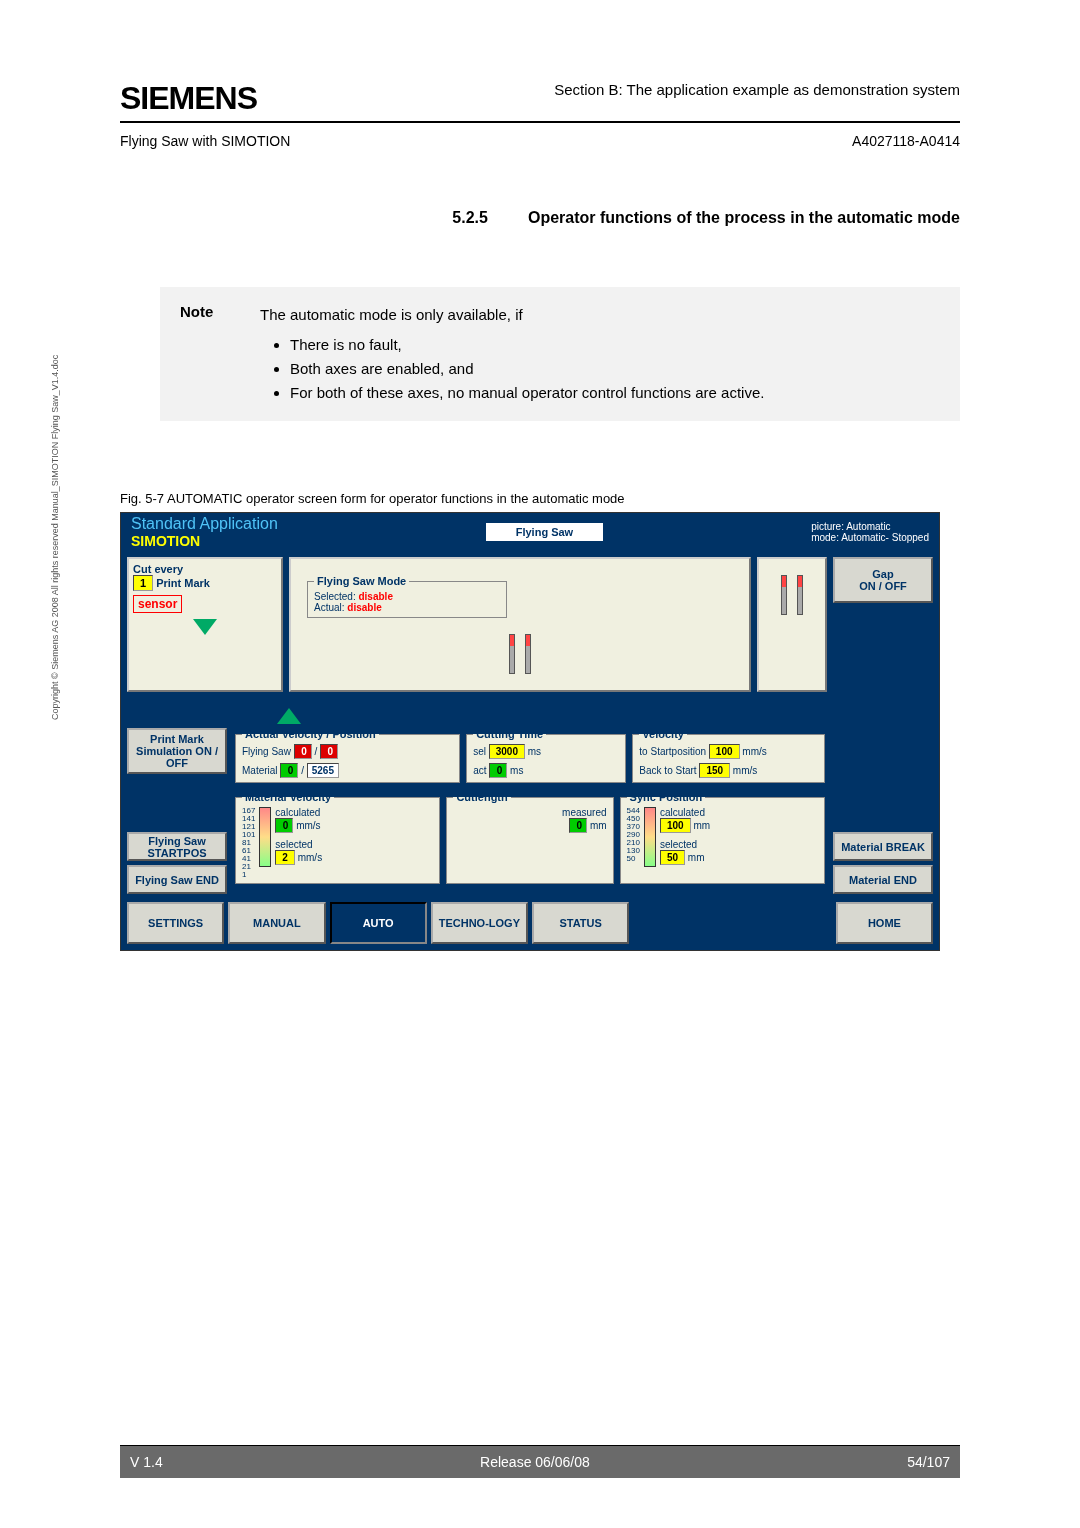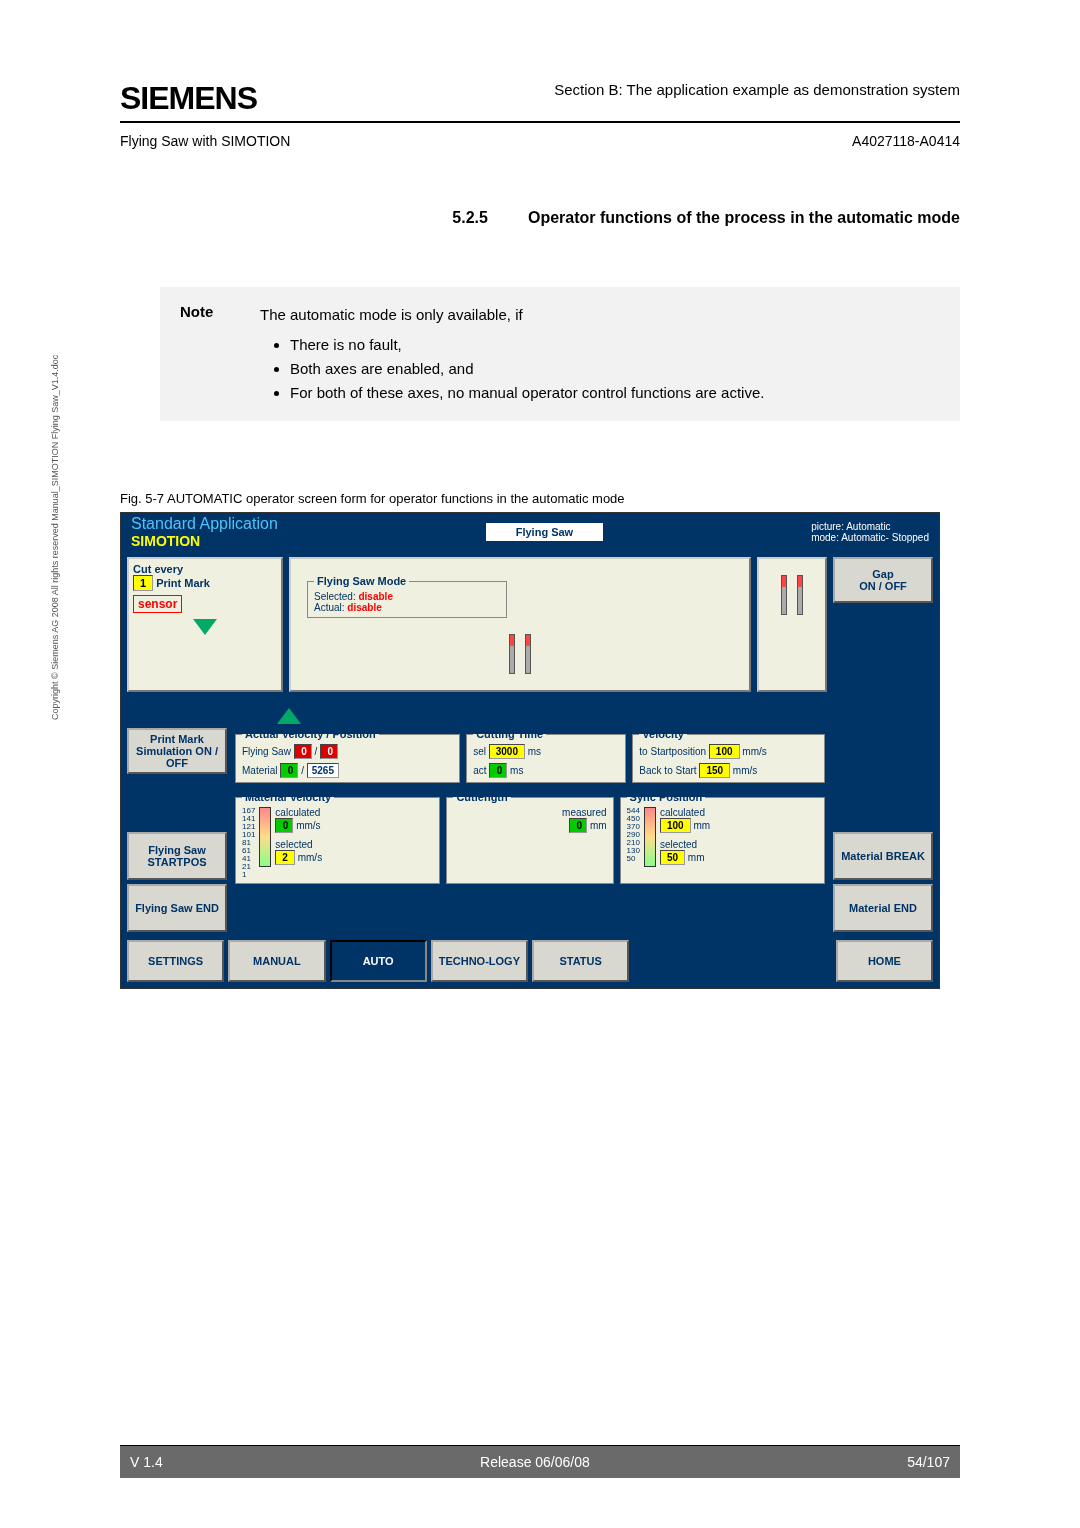--- a/index.html
+++ b/index.html
@@ -33,21 +33,21 @@
   .disable { color: red; font-weight: bold; }
   .tri-down { width: 0; height: 0; border-left: 12px solid transparent; border-right: 12px solid transparent; border-top: 16px solid #0a6; margin: 6px auto 2px; }
   .tri-up { width: 0; height: 0; border-left: 12px solid transparent; border-right: 12px solid transparent; border-bottom: 16px solid #0a6; margin: 16px 0 0 150px; }
   .midarea { flex: 1; position: relative; padding: 16px; }
   .fieldset { border: 1px solid #888; padding: 4px 6px; color: #003366; background: #f0f0e0; font-size: 10px; margin-bottom:4px; }
   .fieldset legend { font-weight: bold; color: #003366; padding: 0 3px; font-size: 11px; }
   .gauge-col { width: 12px; background: linear-gradient(#f88, #fd8, #8f8); height: 60px; border: 1px solid #333; display:inline-block; vertical-align:top; }
   .data-row { display: flex; gap: 8px; margin-top: 4px; }
   .side-btns { display: flex; flex-direction: column; gap: 4px; }
   .opbtn { width: 100px; height: 46px; background: #d8d8d0; border: 2px outset #aaa; color: #003366; font-weight: bold; font-size: 11px; display:flex; align-items:center; justify-content:center; text-align:center; }
-  .opbtn.small { height: 48px; }
+  .opbtn.small { height: 29px; }
   .bottom-btns { display: flex; gap: 4px; margin-top: 8px; }
   .bbtn { flex:1; height: 42px; background: #d8d8d0; border: 2px outset #aaa; color: #003366; font-weight: bold; font-size: 11px; display:flex; align-items:center; justify-content:center; }
   .bbtn.active { background: #003366; color:#fff; border: 2px inset #333; }
   .footer-row { position: absolute; bottom: 50px; left: 120px; right: 120px; border-top: 1px solid #000; display: flex; justify-content: space-between; font-size: 14px; padding-top: 6px; background: #6a6a6a; color:#fff; padding:8px 10px; }
   .footer-row span { color:#fff; }
   .bars { display:flex; gap:10px; margin-top:6px; height:50px; align-items:flex-end; justify-content:center; }
   .bar { width:6px; height:40px; background: linear-gradient(#f44,#f44 30%,#aaa 30%); border:1px solid #555; }
   fieldset { border:1px solid #888; }
   .ticks { display:inline-block; font-size:8px; line-height:1; color:#003366; vertical-align:top; }
 </style>

